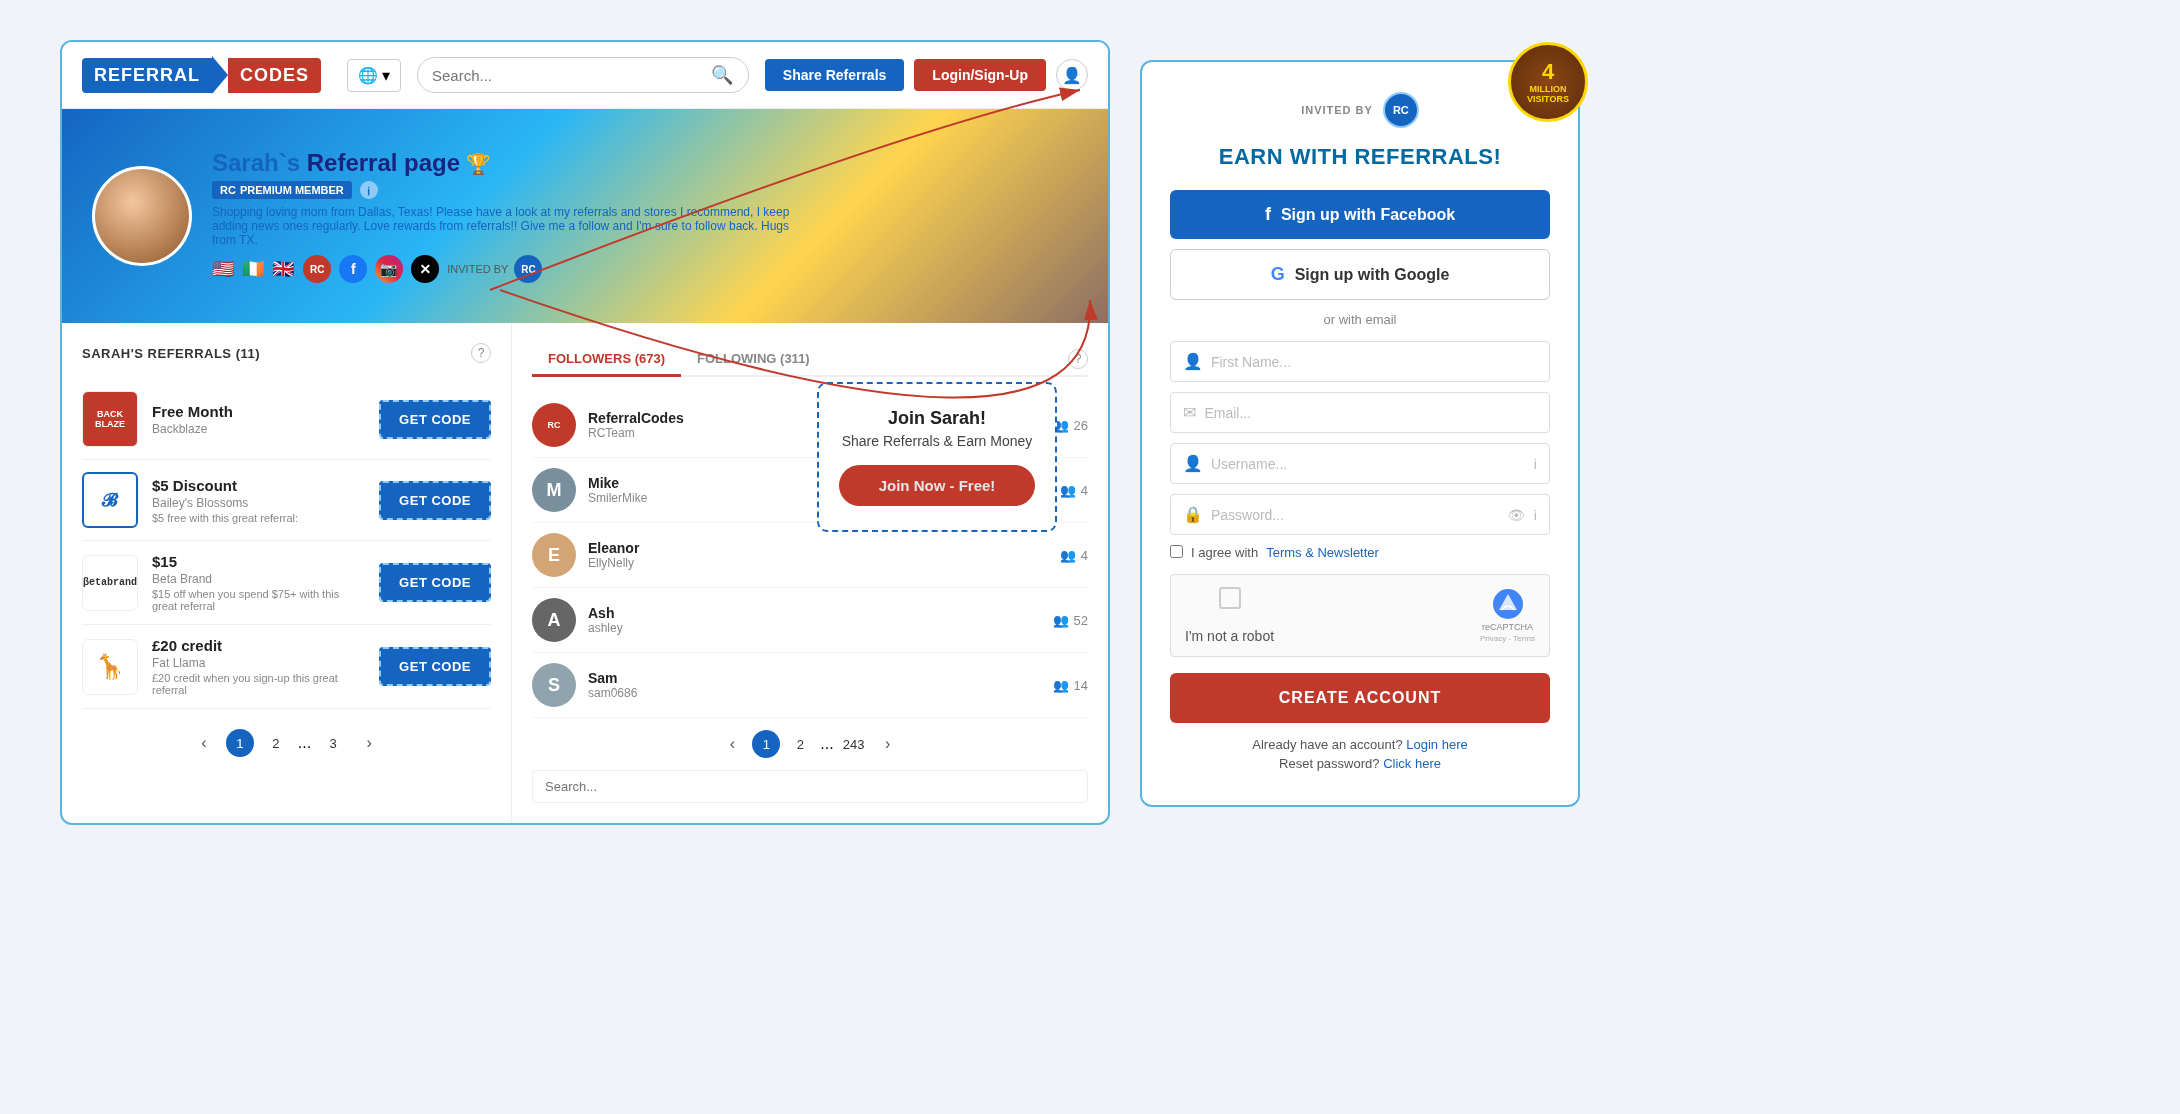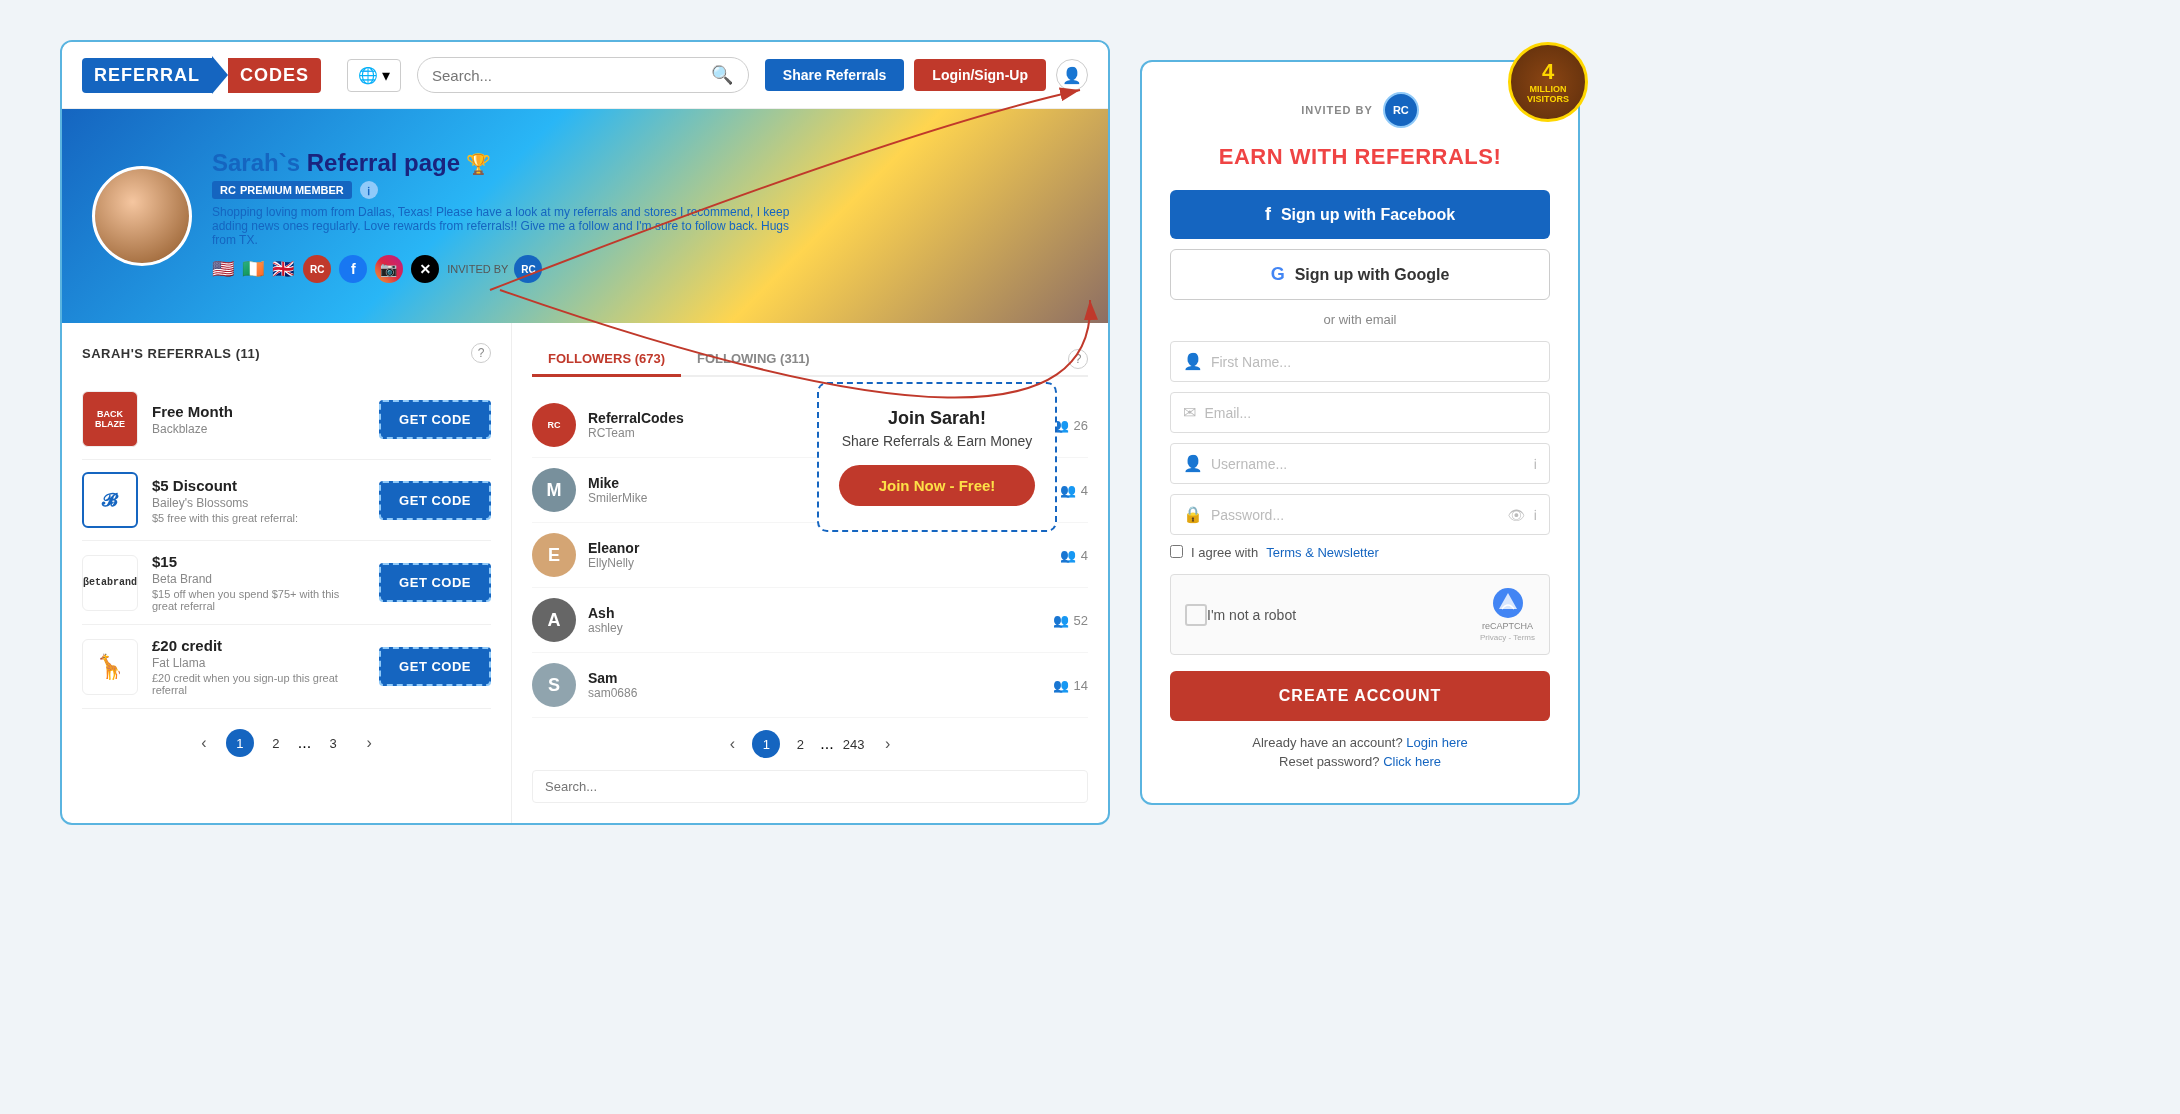--- a/index.html
+++ b/index.html
@@ -438,21 +438,21 @@
       font-weight: 700;
       color: #222;
     }
     .join-sub {
       font-size: 14px;
       color: #444;
       margin-top: 4px;
     }
     .btn-join {
       background: #c0392b;
-      color: #fde047;
+      color: #e5e5e5;
       border: none;
       border-radius: 24px;
       padding: 12px 28px;
       font-size: 15px;
       font-weight: 700;
       cursor: pointer;
       margin-top: 16px;
       width: 100%;
     }
 
@@ -513,21 +513,21 @@
     }
     .million-num {
       font-size: 22px;
       font-weight: 900;
       color: #ffd700;
     }
 
     .earn-title {
       font-size: 22px;
       font-weight: 900;
-      color: #ef4444;
+      color: #0369a1;
       text-align: center;
       margin-bottom: 20px;
       letter-spacing: 0.5px;
     }
 
     .btn-facebook {
       display: flex;
       align-items: center;
       justify-content: center;
       gap: 10px;
@@ -606,21 +606,22 @@
       padding: 12px 14px;
       display: flex;
       align-items: center;
       justify-content: space-between;
       margin-bottom: 16px;
       background: #fafafa;
     }
     .captcha-left {
       display: flex;
       align-items: center;
-      gap: 0;
+      gap: 19px;
+      flex-direction: column;
     }
     .captcha-check {
       width: 22px; height: 22px;
       border: 2px solid #ccc;
       border-radius: 3px;
     }
     .captcha-text { font-size: 14px; color: #555; }
     .captcha-logo {
       display: flex;
       flex-direction: column;

